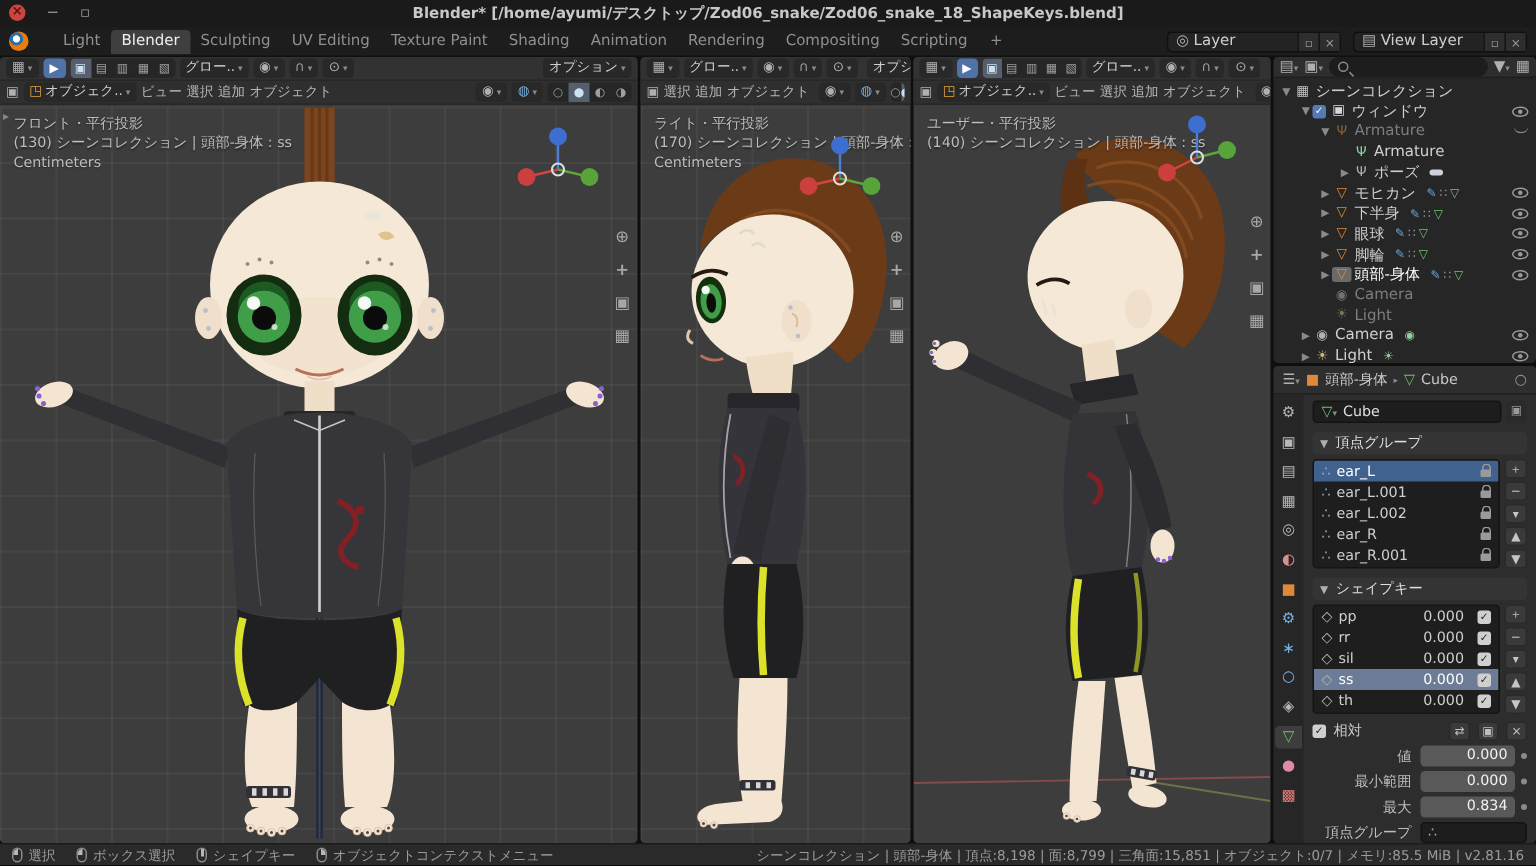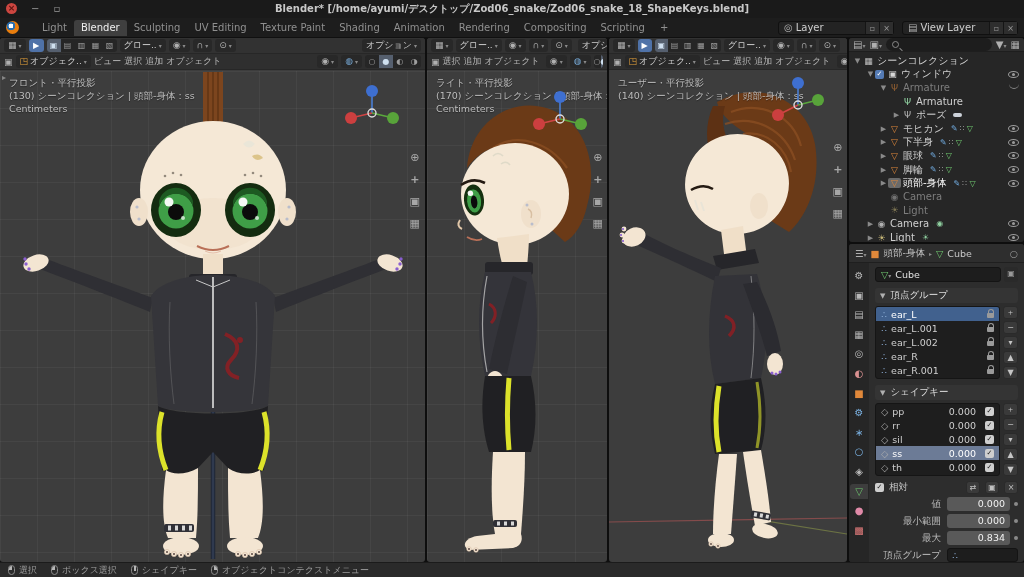--- a/index.html
+++ b/index.html
@@ -951,14 +951,15 @@
         <span class="hint">
           <span class="mouse m"></span>
           <span>シェイプキー</span>
         </span>
         <span class="hint">
           <span class="mouse r"></span>
           <span>オブジェクトコンテクストメニュー</span>
         </span>
       </div>
     <div class="sb-spacer"></div>
+    <div class="stats" id="sb-stats">シーンコレクション | 頭部-身体 | 頂点:8,198 | 面:8,799 | 三角面:15,851 | オブジェクト:0/7 | メモリ:85.5 MiB | v2.81.16</div>
   </div>
 </div>
 
 </body></html>

